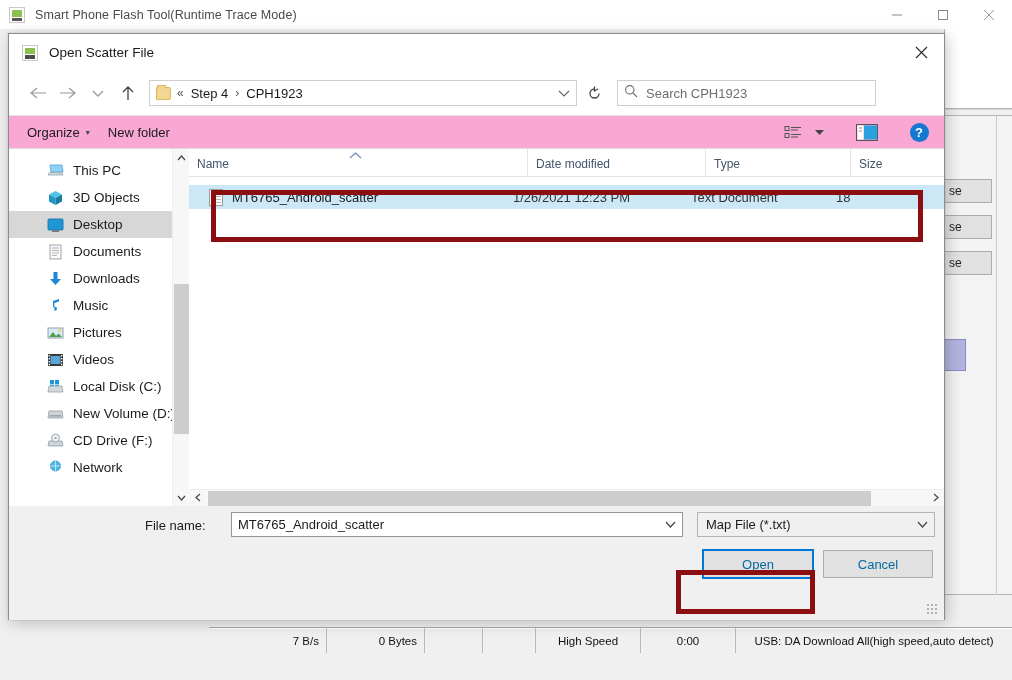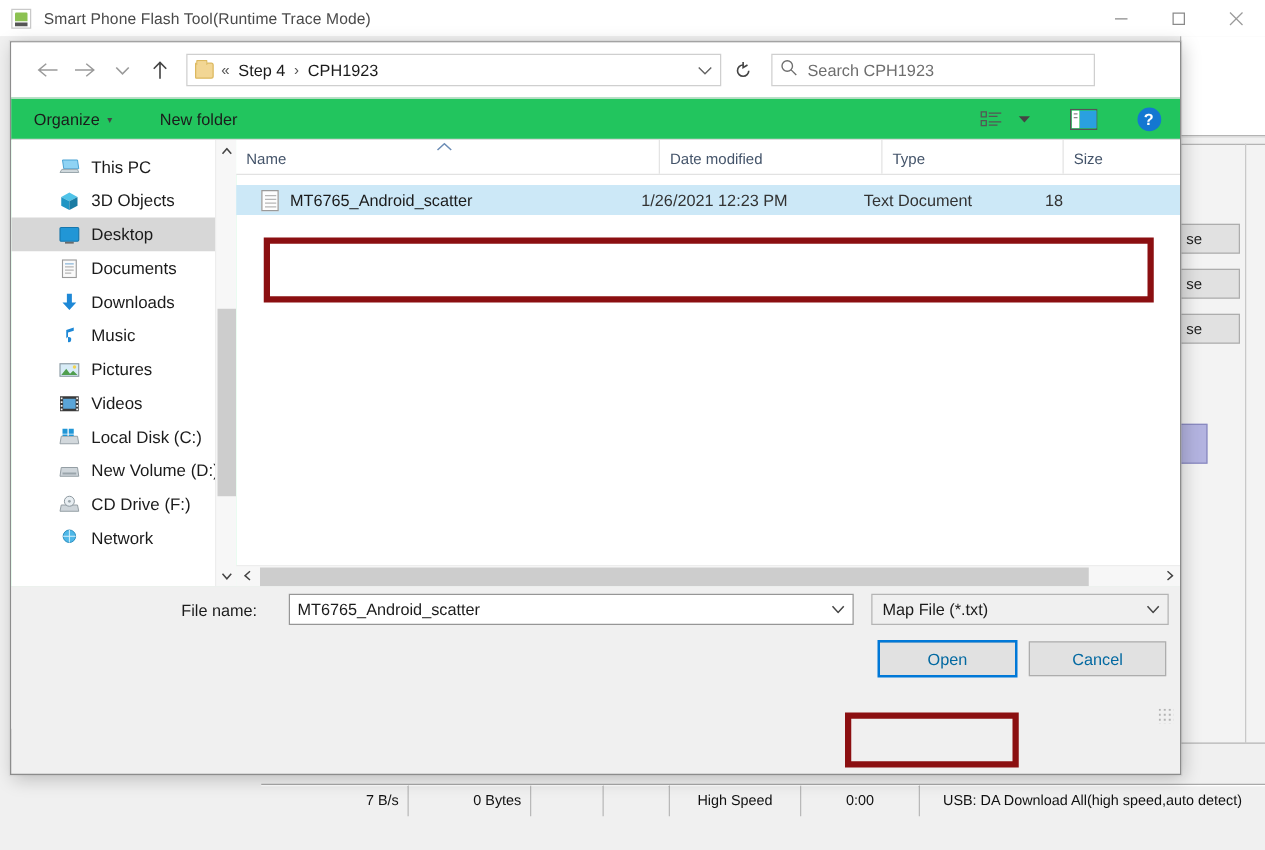--- a/index.html
+++ b/index.html
@@ -161,21 +161,21 @@
     align-items: center; justify-content: center; color: #444;
   }
   .searchbox {
     margin-left: 8px; width: 259px; height: 26px; border: 1px solid #cfcfcf;
     background: #fff; display: flex; align-items: center; padding: 0 6px;
   }
   .search-ph { font-size: 13px; color: #6e6e6e; margin-left: 8px; }
 
   
   .toolbar {
-    position: relative; height: 34px; background: #22c55e;
+    position: relative; height: 34px; background: #f9a8d4;
     border-top: 1px solid #e3e3e3; border-bottom: 1px solid #dcdcdc;
     display: flex; align-items: center; padding-left: 18px;
   }
   .tb-item { font-size: 13px; color: #1b1b1b; display: flex; align-items: center; }
   .tb-caret { margin-left: 6px; font-size: 8px; color: #444; }
   .tb-right { position: absolute; right: 10px; display: flex; align-items: center; gap: 2px; }
   .tb-iconbtn { width: 30px; height: 26px; display: flex; align-items: center; justify-content: center; }
   .help-ico {
     width: 19px; height: 19px; border-radius: 50%; background: #1477d1;
     color: #fff; font-size: 13px; font-weight: bold;
@@ -345,20 +345,30 @@
       <div class="sb-cell center" style="width:58px"></div>
       <div class="sb-cell center" style="width:53px"></div>
       <div class="sb-cell center" style="width:105px">High Speed</div>
       <div class="sb-cell center" style="width:95px">0:00</div>
       <div class="sb-cell center" style="width:276px;border-right:none">USB: DA Download All(high speed,auto detect)</div>
     </div>
   </div>
 
   <div class="dialog">
 
+    <div class="dlg-titlebar">
+      <div class="dlg-icon"></div>
+      <div class="dlg-title">Open Scatter File</div>
+      <div class="dlg-close">
+        <svg width="13" height="13" viewBox="0 0 13 13">
+            <line x1="1" y1="1" x2="12" y2="12" stroke="#2a2a2a" stroke-width="1.1"></line>
+            <line x1="12" y1="1" x2="1" y2="12" stroke="#2a2a2a" stroke-width="1.1"></line>
+          </svg>
+      </div>
+    </div>
 
     <div class="navrow">
       <div class="navbtn">
         <svg width="18" height="14" viewBox="0 0 18 14">
             <path d="M8 2 L2 7 L8 12 M2 7 L17 7" fill="none" stroke="currentColor" stroke-width="1.2"></path>
           </svg>
       </div>
       <div class="navbtn">
         <svg width="18" height="14" viewBox="0 0 18 14">
             <path d="M10 2 L16 7 L10 12 M16 7 L1 7" fill="none" stroke="currentColor" stroke-width="1.2"></path>
@@ -404,21 +414,21 @@
         </span>
         <span class="search-ph">Search CPH1923</span>
       </div>
     </div>
 
     <div class="toolbar">
       <div class="tb-item">
         <span>Organize</span>
         <span class="tb-caret">▾</span>
       </div>
-      <div class="tb-item" style="margin-left:38px">
+      <div class="tb-item" style="margin-left:18px">
         <span>New folder</span>
       </div>
 
       <div class="tb-right">
         <div class="tb-iconbtn">
           <svg width="18" height="15" viewBox="0 0 18 15">
             <rect x="1" y="1.5" width="4" height="4" fill="none" stroke="#555" stroke-width="1"></rect>
             <rect x="1" y="8.5" width="4" height="4" fill="none" stroke="#555" stroke-width="1"></rect>
             <line x1="7" y1="2.5" x2="17" y2="2.5" stroke="#555" stroke-width="1"></line>
             <line x1="7" y1="5" x2="14" y2="5" stroke="#555" stroke-width="1"></line>

